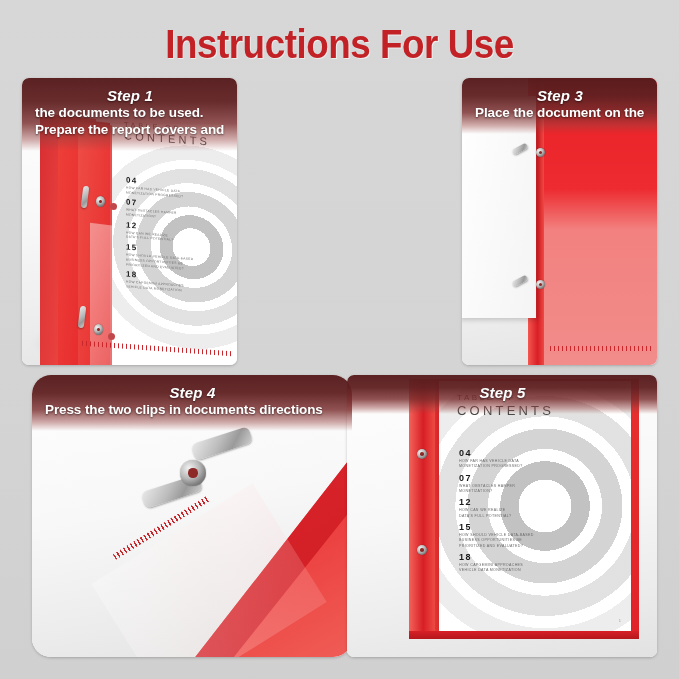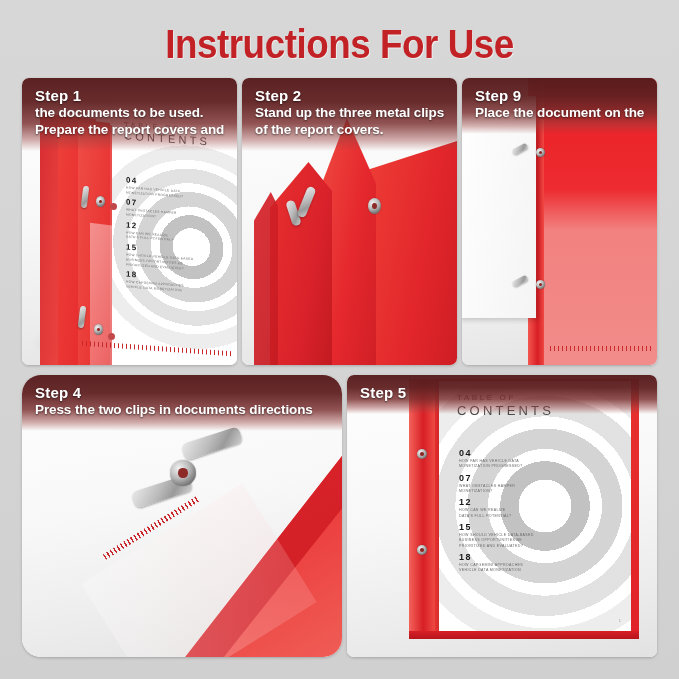--- a/index.html
+++ b/index.html
@@ -54,37 +54,39 @@
         rgba(86,27,28,0.97) 0%,
         rgba(96,32,33,0.95) 32%,
         rgba(120,44,44,0.82) 62%,
         rgba(150,64,62,0.42) 85%,
         rgba(170,80,78,0.0) 100%);
     text-shadow: 0 1px 2px rgba(0,0,0,0.55);
   }
   .step-label {
     font-size: 15px;
     font-weight: 700;
+    font-style: italic;
     letter-spacing: 0.2px;
     line-height: 1.15;
     margin-bottom: 1px;
+    text-align: center;
   }
   .step-text {
     font-size: 13.5px;
     font-weight: 700;
     line-height: 1.25;
     letter-spacing: -0.1px;
   }
 
   
   #p1 { left: 22px;  top: 78px; width: 215px; height: 287px; }
   #p2 { left: 242px; top: 78px; width: 215px; height: 287px; }
   #p3 { left: 462px; top: 78px; width: 195px; height: 287px; }
   
-  #p4 { left: 22px;  top: 375px; width: 320px; height: 282px; border-radius: 19px; }
+  #p4 { left: 32px;  top: 375px; width: 320px; height: 282px; border-radius: 19px; }
   #p5 { left: 347px; top: 375px; width: 310px; height: 282px; }
 
   
   .scene { position: absolute; inset: 0; }
   .bg-white-room {
     position: absolute; inset: 0;
     background: linear-gradient(170deg, #fefefe 0%, #f8f8f8 45%, #ececec 78%, #e2e2e2 100%);
   }
 
   
@@ -250,53 +252,20 @@
         <div class="perf" style="left:60px; bottom:14px; width:150px; height:5px; transform:skewY(4deg);"></div>
       </div>
     </div>
     <div class="panel-head">
       <div class="step-label">Step 1</div>
       <div class="step-text">the documents to be used.</div>
       <div class="step-text">Prepare the report covers and</div>
     </div>
   </div>
 
-  <div class="panel" id="p2">
-    <div class="panel-body">
-      <div class="scene">
-        <div class="bg-white-room"></div>
-        <div class="soft-shadow" style="left:20px; top:250px; width:180px; height:44px;"></div>
-
-        <div class="red-sheet" style="left:118px; top:62px; width:100px; height:230px;
-                    background:linear-gradient(100deg,#ef4038,#e2262b 60%,#cc1d23);
-                    clip-path: polygon(0 14%, 100% 0, 100% 100%, 0 100%);"></div>
-
-        <div class="red-sheet" style="left:78px; top:40px; width:56px; height:252px;
-                    background:linear-gradient(100deg,#f04b42,#e5282d 55%,#d01f26);
-                    clip-path: polygon(48% 0, 100% 26%, 100% 100%, 0 100%, 0 28%);"></div>
-
-        <div class="red-sheet" style="left:28px; top:84px; width:62px; height:208px;
-                    background:linear-gradient(100deg,#e9302f,#d8212a 65%,#c21a20);
-                    clip-path: polygon(62% 0, 100% 14%, 100% 100%, 0 100%, 0 22%);"></div>
-
-        <div class="red-sheet" style="left:12px; top:114px; width:24px; height:178px; opacity:.92;
-                    background:linear-gradient(100deg,#d82129,#c41b21);
-                    clip-path: polygon(70% 0, 100% 8%, 100% 100%, 0 100%, 0 16%);"></div>
-
-        <div class="clip-prong" style="left:47px;top:122px;width:9px;height:26px;transform:rotate(-18deg);border-radius:5px;"></div>
-        <div class="clip-prong" style="left:60px;top:108px;width:9px;height:32px;transform:rotate(22deg);border-radius:5px;"></div>
-        <div class="eyelet" style="left:126px;top:120px;width:13px;height:16px;"></div>
-      </div>
-    </div>
-    <div class="panel-head">
-      <div class="step-label">Step 2</div>
-      <div class="step-text">Stand up the three metal clips</div>
-      <div class="step-text">of the report covers.</div>
-    </div>
-  </div>
 
   <div class="panel" id="p3">
     <div class="panel-body">
       <div class="scene">
         <div class="bg-white-room"></div>
 
         <div class="red-sheet" style="left:66px; top:0; width:130px; height:292px;
                     background:linear-gradient(180deg,#ea2026 0%,#ed2b30 38%,#f2817f 52%,#f18d8b 100%);"></div>
 
         <div class="red-sheet" style="left:66px; top:0; width:16px; height:292px;
@@ -308,21 +277,21 @@
 
         <div class="clip-prong" style="left:50px;top:68px;width:16px;height:6px;transform:rotate(-28deg);"></div>
         <div class="clip-prong" style="left:50px;top:200px;width:16px;height:6px;transform:rotate(-28deg);"></div>
         <div class="eyelet" style="left:74px;top:70px;width:9px;height:9px;"></div>
         <div class="eyelet" style="left:74px;top:202px;width:9px;height:9px;"></div>
 
         <div class="perf" style="left:88px; bottom:14px; width:104px; height:5px;"></div>
       </div>
     </div>
     <div class="panel-head">
-      <div class="step-label">Step 9</div>
+      <div class="step-label">Step 3</div>
       <div class="step-text">Place the document on the</div>
     </div>
   </div>
 
   <div class="panel" id="p4">
     <div class="panel-body">
       <div class="scene">
         <div class="bg-white-room"></div>
 
         <div style="position:absolute;left:-30px;top:-60px;width:460px;height:460px;

